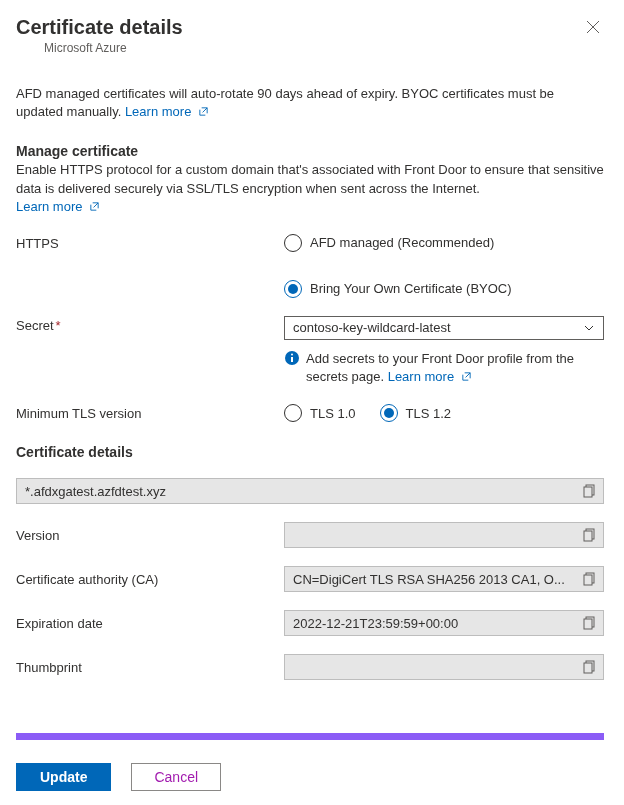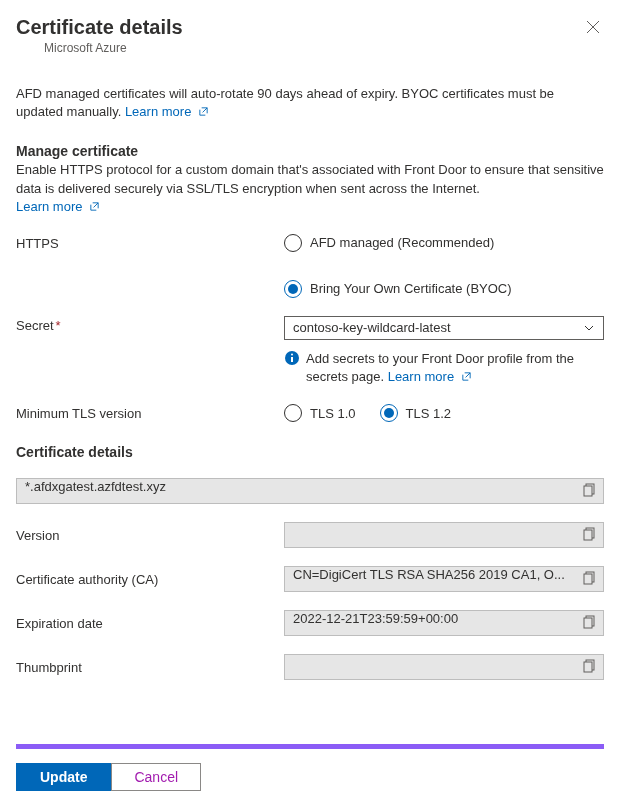--- a/index.html
+++ b/index.html
@@ -35,31 +35,31 @@
   .radio.checked { border-color:#0067b8;}
   .select {
     width: 100%; height: 24px; border: 1px solid #605e5c; background: #fff;
     display: flex; align-items: center; justify-content: space-between;
     padding: 0 8px; font-size: 13px; cursor: pointer;
   }
   .info-row { display:flex; margin-top:10px; font-size:13px; color:#323130; line-height:1.4;}
   .info-icon { width:16px; height:16px; margin-right:6px; flex-shrink:0;}
   .readonly {
     width:100%; height:26px; background:#e6e6e6; border:1px solid #bdbdbd;
-    display:flex; padding:0 2px 0 8px; font-size:13px; color:#323130;
+    display:flex; align-items:center; padding:0 2px 0 8px; font-size:13px; color:#323130;
   }
   .readonly span:first-child { flex:1; white-space:nowrap; overflow:hidden; text-overflow:ellipsis;}
   .copy-btn { background:none; border:none; cursor:pointer; padding:4px; color:#605e5c; display:flex;}
   .details-title { font-size:14px; font-weight:600; margin-top:22px;}
   .detail-row { display:flex; align-items:center; margin-top:18px;}
   .detail-row .row-label { padding-top:0;}
   .footer {
-    border-top: 5px solid #8b5cf6;
-    padding: 14px 0 14px 0;
-    display:flex; gap:0;
+    border-top: 7px solid #8b5cf6;
+    padding: 23px 0 14px 0;
+    display:flex; gap:20px;
     background:#fff;
   }
   .btn-primary {
     background:#0067b8; color:#fff; border:none;
     padding: 6px 24px; font-size:14px; font-weight:600; cursor:pointer;
   }
   .btn-secondary {
     background:#fff; color:#a21caf; border:1px solid #8a8886;
     padding: 5px 22px; font-size:14px; cursor:pointer;
   }
@@ -195,21 +195,21 @@
               </svg>
           </button>
         </div>
       </div>
     </div>
 
     <div class="detail-row">
       <div class="row-label">Certificate authority (CA)</div>
       <div class="row-control">
         <div class="readonly">
-          <span>CN=DigiCert TLS RSA SHA256 2019 CA1, O...</span>
+          <span>CN=DigiCert TLS RSA SHA256 2013 CA1, O...</span>
           <button class="copy-btn">
             <svg width="14" height="14" viewBox="0 0 14 14">
                 <rect x="3" y="1" width="8" height="10" stroke="#605e5c" fill="none"></rect>
                 <rect x="1" y="3" width="8" height="10" stroke="#605e5c" fill="#e6e6e6"></rect>
               </svg>
           </button>
         </div>
       </div>
     </div>
 

